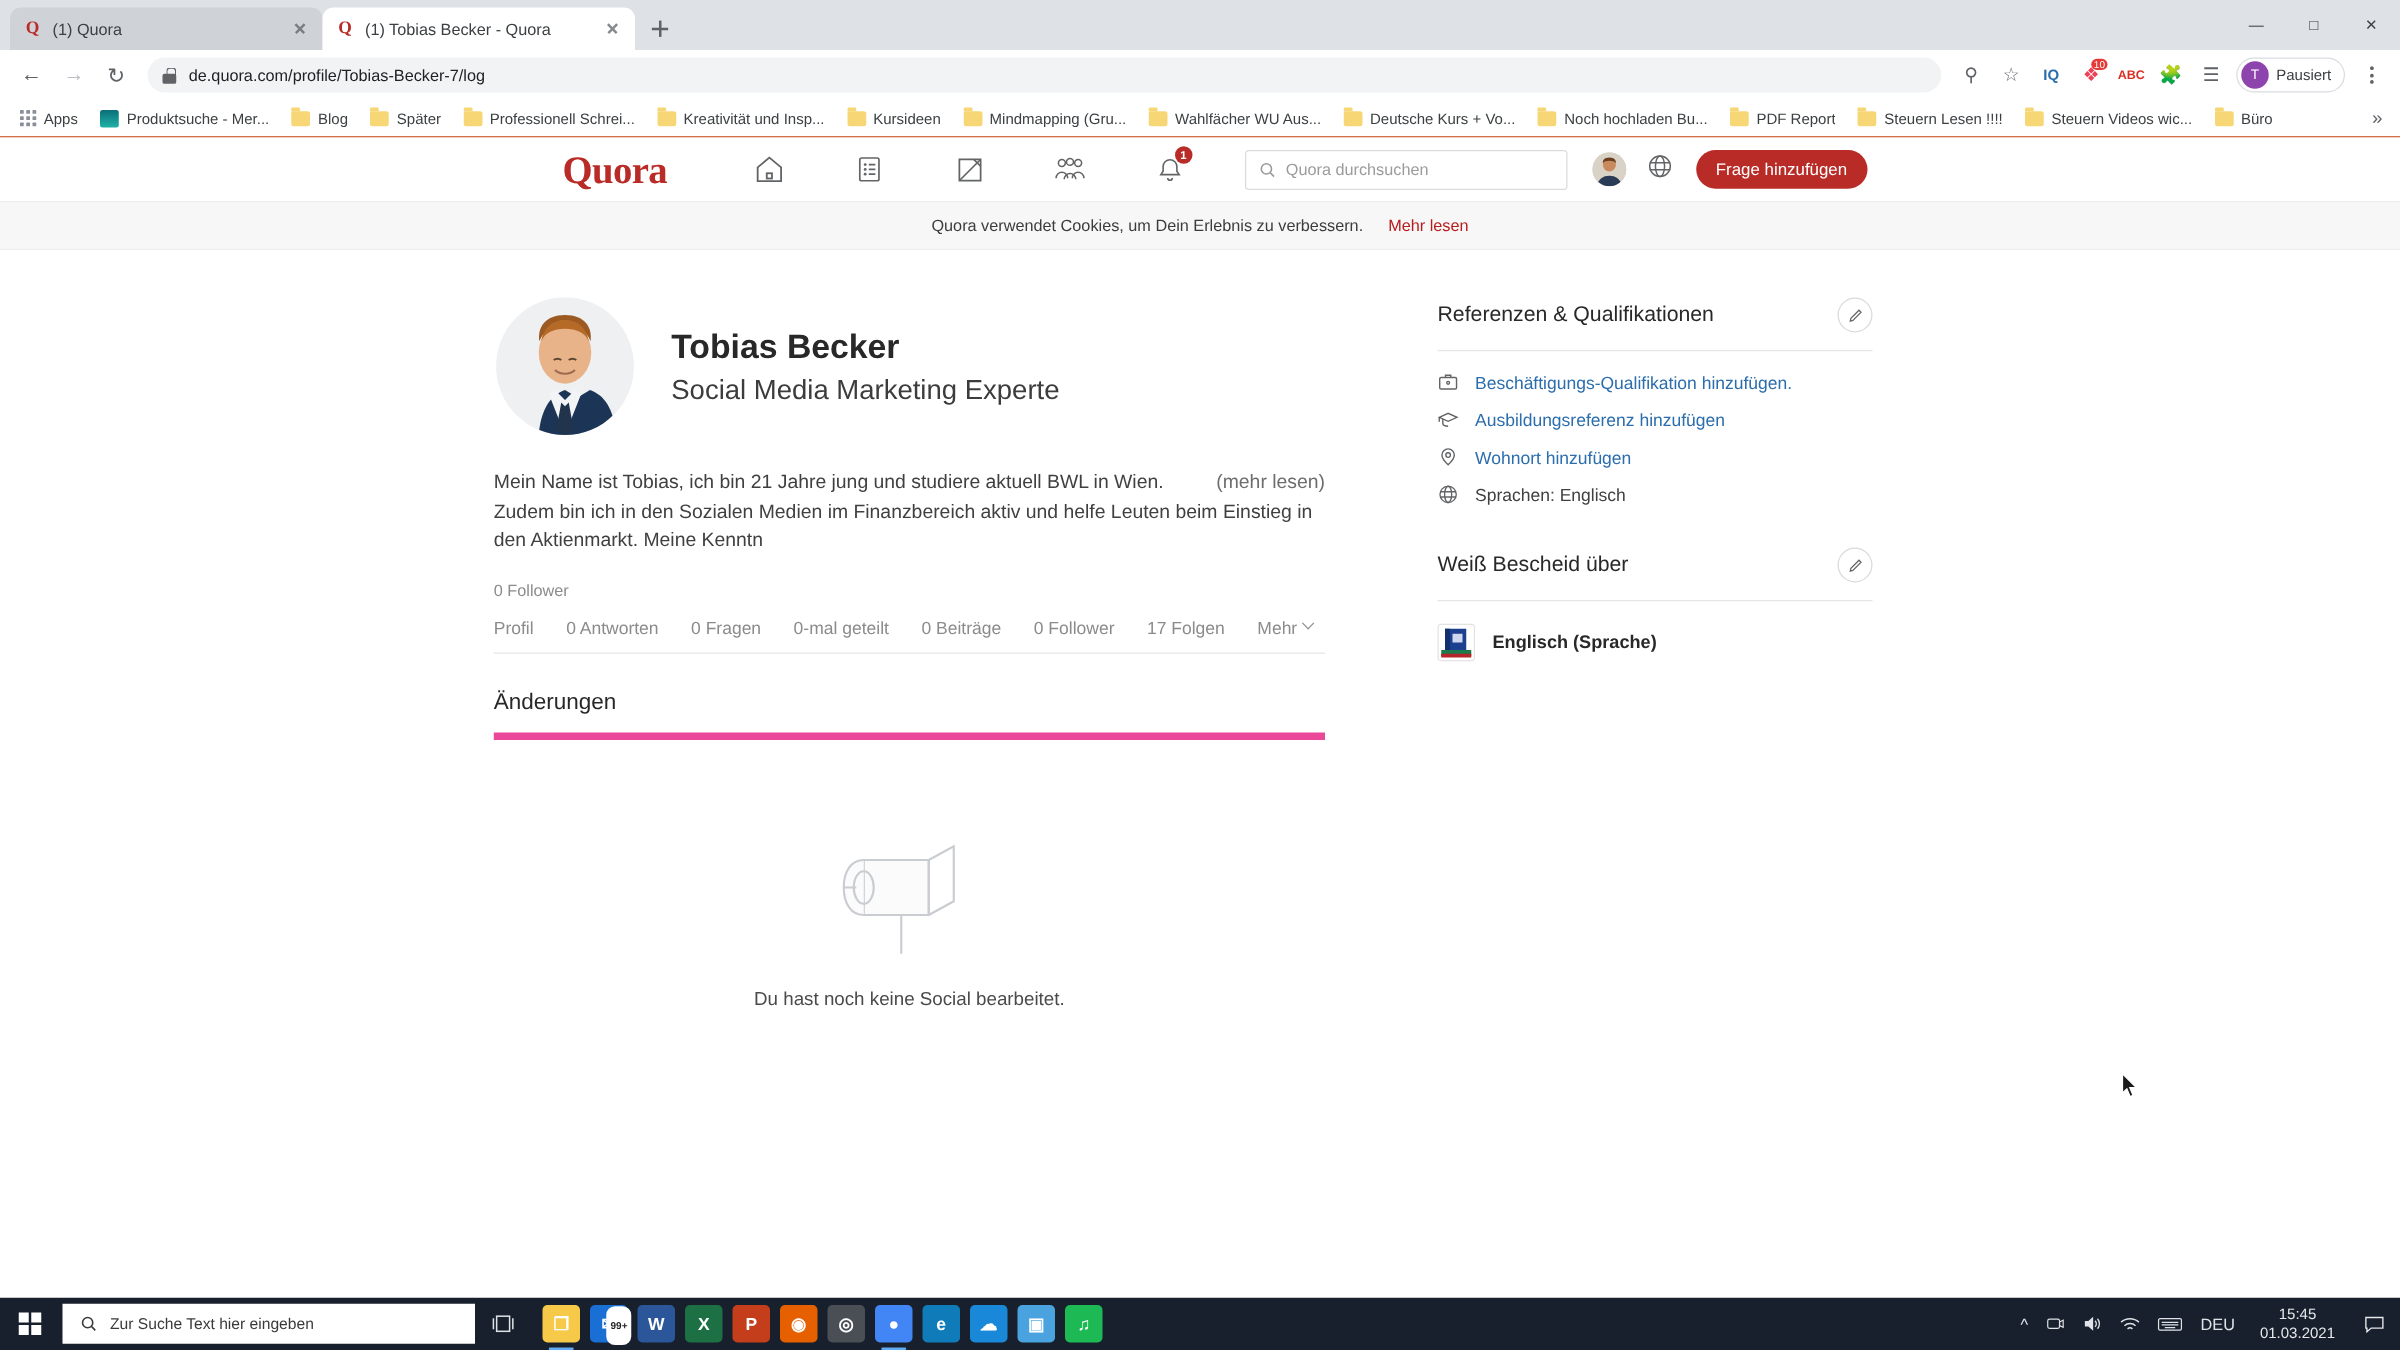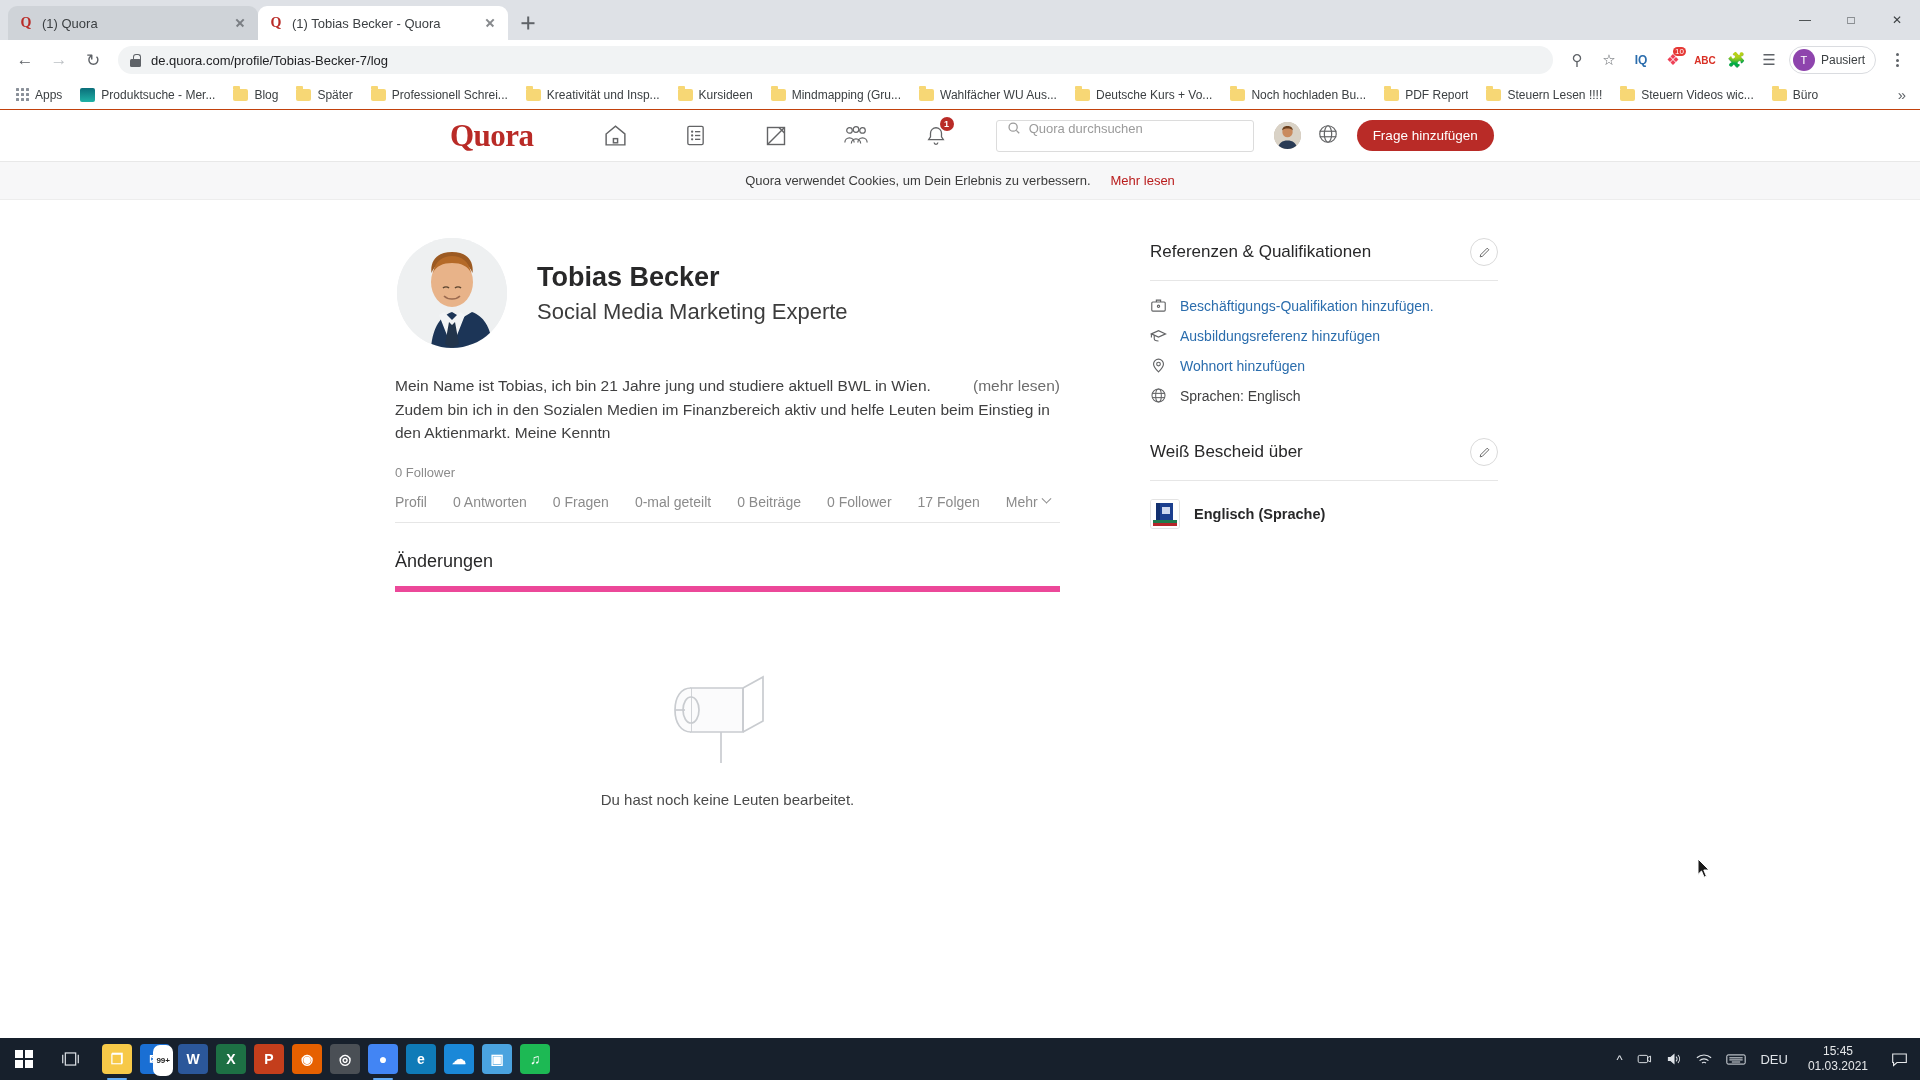--- a/index.html
+++ b/index.html
@@ -142,21 +142,21 @@
     color: #636466; position: relative;
   }
   .qnav-item svg { display: block; }
   .nbadge {
     position: absolute; top: 3px; right: 22px; background: #b92b27; color: #fff;
     font-size: 9px; line-height: 14px; width: 14px; height: 14px; border-radius: 50%;
     text-align: center; font-weight: 600;
   }
   .qsearch {
     width: 258px; height: 32px; border: 1px solid #dcdcdc; border-radius: 3px;
-    display: flex; align-items: flex-start; gap: 8px; padding: 0 10px; margin-left: 20px;
+    display: flex; align-items: center; gap: 8px; padding: 0 10px; margin-left: 20px;
     color: #9b9b9b; font-size: 13px; background: #fff;
   }
   .q-avatar {
     width: 27px; height: 27px; border-radius: 50%; margin-left: 20px; overflow: hidden;
     background: #c7b8a8;
   }
   .q-globe { margin-left: 16px; color: #636466; }
   .qcta {
     background: #b92b27; color: #fff; border-radius: 18px; height: 31px; padding: 0 16px;
     display: flex; align-items: center; font-size: 13.5px; margin-left: 18px; font-weight: 400;
@@ -525,21 +525,21 @@
       <div class="empty">
         <svg width="130" height="105" viewBox="0 0 130 105" fill="none" stroke="#c9ccd0" stroke-width="1.7">
           <path d="M28 28h52v44H28z" fill="#fbfbfc"></path>
           <path d="M28 28c-10 0-16 9-16 22s6 22 16 22" fill="#fbfbfc"></path>
           <ellipse cx="28" cy="50" rx="8" ry="13"></ellipse>
           <path d="M80 28l20-11v44l-20 11"></path>
           <path d="M80 28v44"></path>
           <line x1="58" y1="72" x2="58" y2="103"></line>
           <path d="M12 50h10"></path>
         </svg>
-        <div class="empty-cap">Du hast noch keine Leuten bearbeitet.</div>
+        <div class="empty-cap">Du hast noch keine Social bearbeitet.</div>
       </div>
     </div>
 
     <div class="colside">
       <div class="card">
         <div class="card-head">
           <div class="card-title">Referenzen &amp; Qualifikationen</div>
           <div class="edit-btn">
             <svg width="13" height="13" viewBox="0 0 24 24" fill="none" stroke="currentColor" stroke-width="1.8">
               <path d="M4 20l4-1L20 7l-3-3L5 16z"></path>
@@ -623,20 +623,27 @@
 
 <div class="taskbar">
   <div class="start">
     <span class="winlogo">
         <i></i>
         <i></i>
         <i></i>
         <i></i>
       </span>
   </div>
+  <div class="tbsearch">
+    <svg width="14" height="14" viewBox="0 0 24 24" fill="none" stroke="#3a3a3a" stroke-width="2.2">
+      <circle cx="10.5" cy="10.5" r="7"></circle>
+        <line x1="16" y1="16" x2="21" y2="21"></line>
+    </svg>
+    <span>Zur Suche Text hier eingeben</span>
+  </div>
   <div class="taskview">
     <svg width="19" height="16" viewBox="0 0 22 18" fill="none" stroke="currentColor" stroke-width="1.4">
       <rect x="5" y="2" width="12" height="14"></rect>
         <line x1="2" y1="4" x2="2" y2="14"></line>
         <line x1="20" y1="4" x2="20" y2="14"></line>
     </svg>
   </div>
   <div class="tbicons" id="tbapps">
       <div class="tbi running" style="color: rgb(255, 255, 255); background: rgb(247, 201, 72); border-radius: 4px;">❐</div>
       <div class="tbi" style="color: rgb(255, 255, 255); background: rgb(26, 111, 212); border-radius: 4px;">✉<span class="ext-badge" style="background: rgb(255, 255, 255); color: rgb(34, 34, 34); bottom: -2px; top: auto; right: -3px; font-size: 8px; border-radius: 7px; padding: 11px 3px;">99+</span></div>

